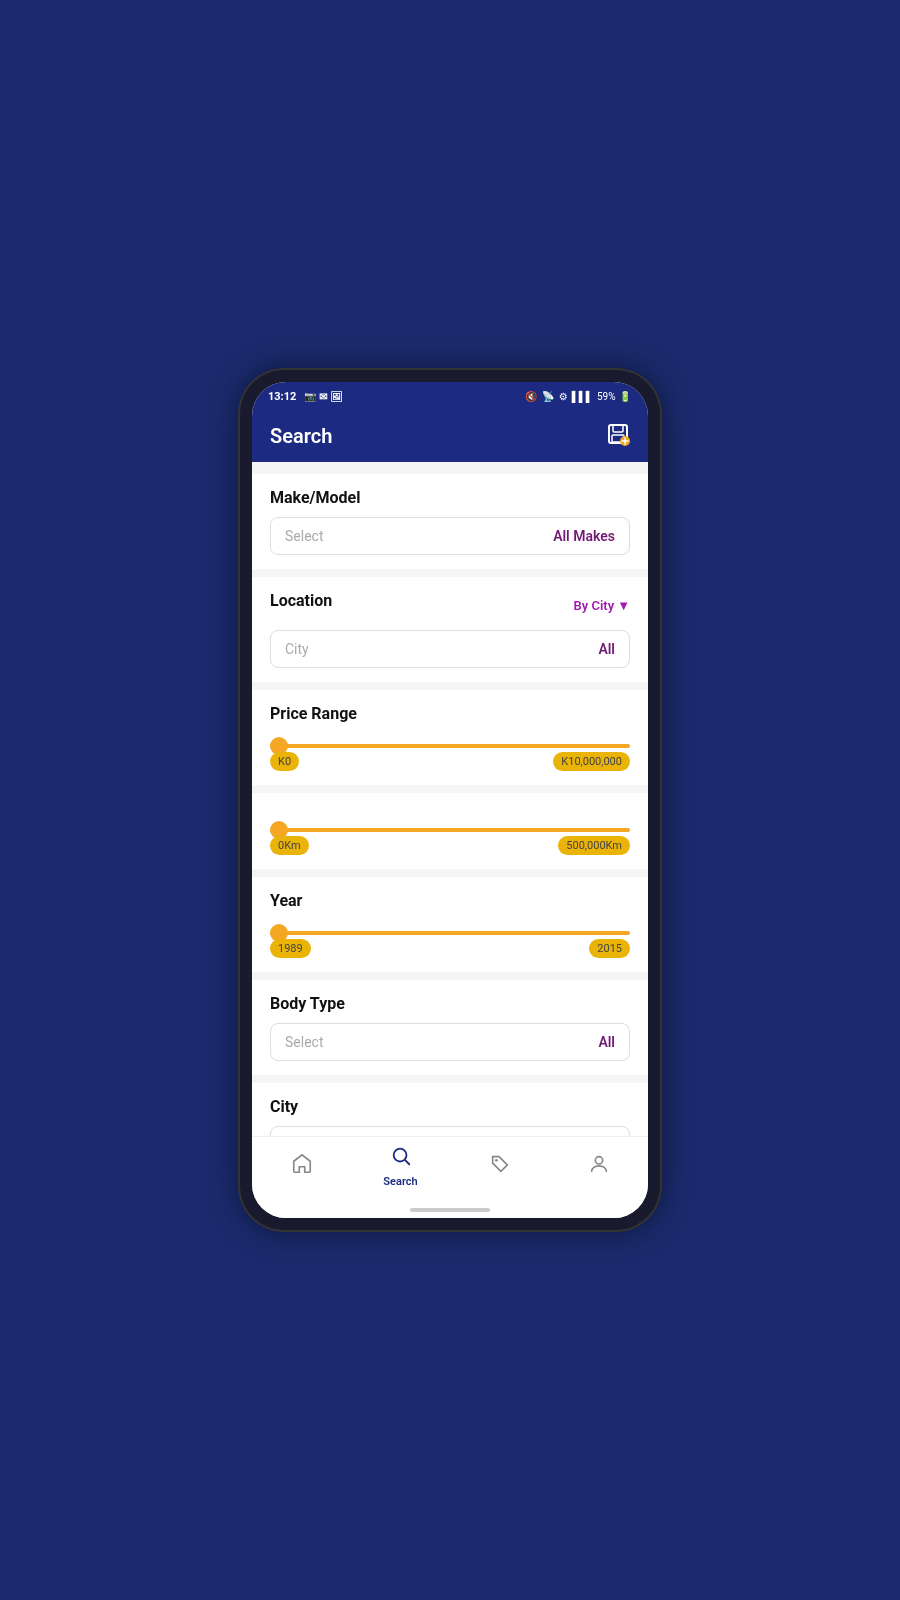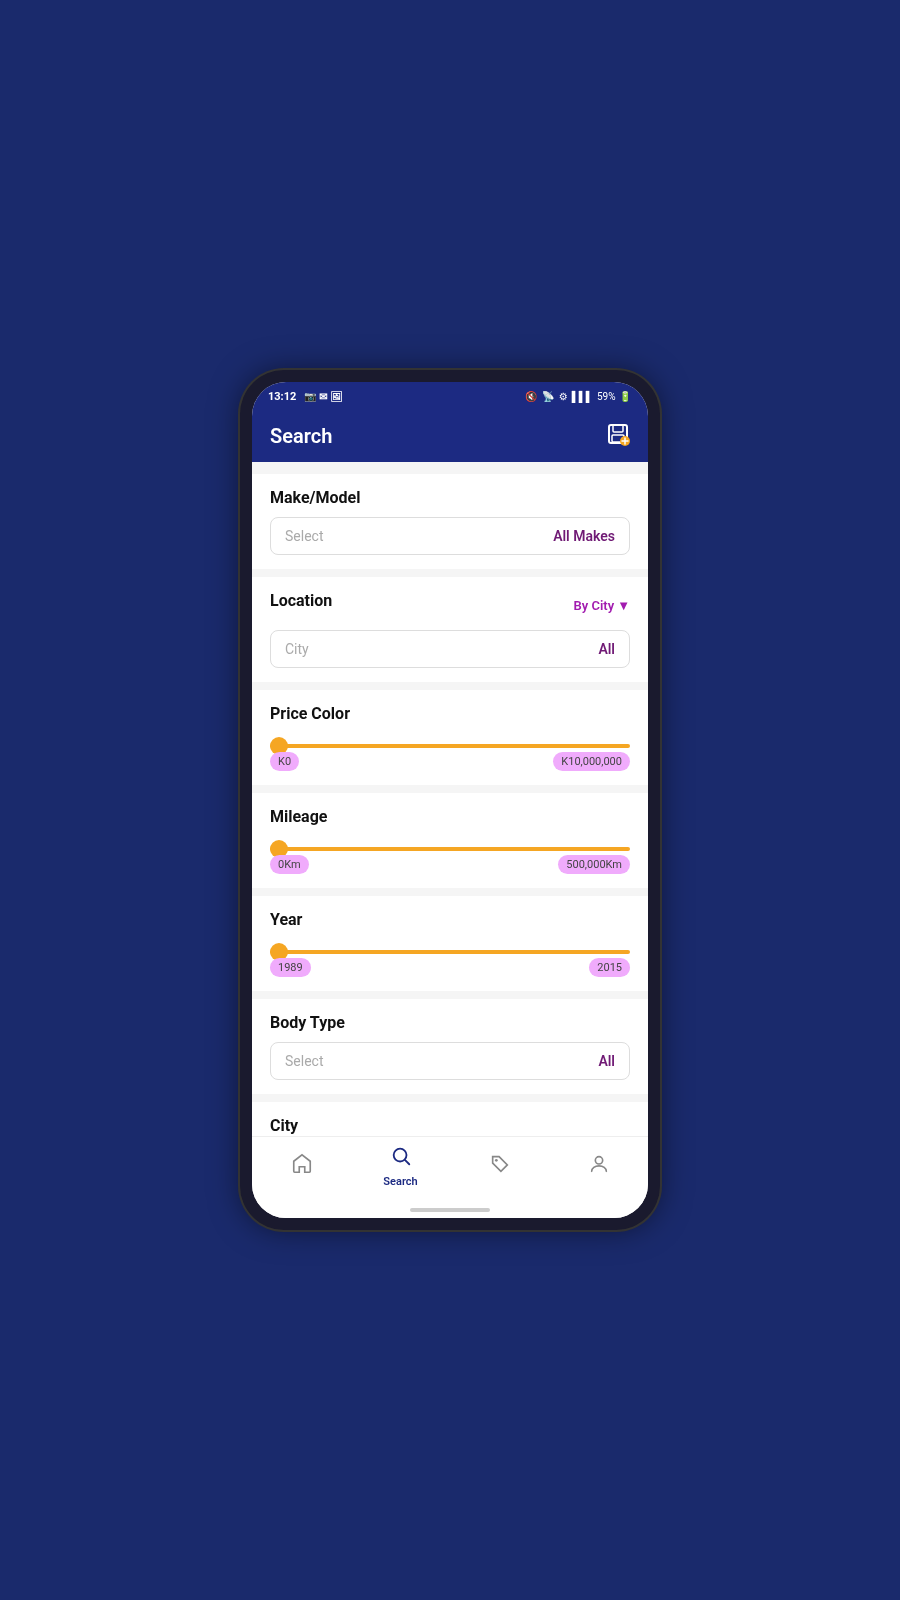--- a/index.html
+++ b/index.html
@@ -110,21 +110,21 @@
     }
     
     .range-container {
       margin-top: 10px;
     }
     .slider-labels {
       display: flex;
       justify-content: space-between;
     }
     .slider-label {
-      background: #f0abfc;
+      background: #eab308;
       border-radius: 10px;
       padding: 3px 8px;
       font-size: 11px;
       color: #444;
     }
     
     .bottom-nav {
       background: white;
       display: flex;
       justify-content: space-around;
@@ -224,32 +224,31 @@
             <span>▼</span>
           </div>
         </div>
         <div class="select-box">
           <span class="select-placeholder">City</span>
           <span class="select-value-orange">All</span>
         </div>
       </div>
 
       <div class="section">
-        <div class="section-title">Price Color</div>
+        <div class="section-title">Price Range</div>
         <div class="range-container">
           <input type="range" min="0" max="100" value="0" style="width: 100%;">
           <div class="slider-labels">
             <span class="slider-label">K0</span>
             <span class="slider-label">K10,000,000</span>
           </div>
         </div>
       </div>
 
       <div class="section">
-        <div class="section-title">Mileage</div>
         <div class="range-container">
           <input type="range" min="0" max="100" value="0" style="width: 100%;">
           <div class="slider-labels">
             <span class="slider-label">0Km</span>
             <span class="slider-label">500,000Km</span>
           </div>
         </div>
       </div>
 
       <div class="section">

